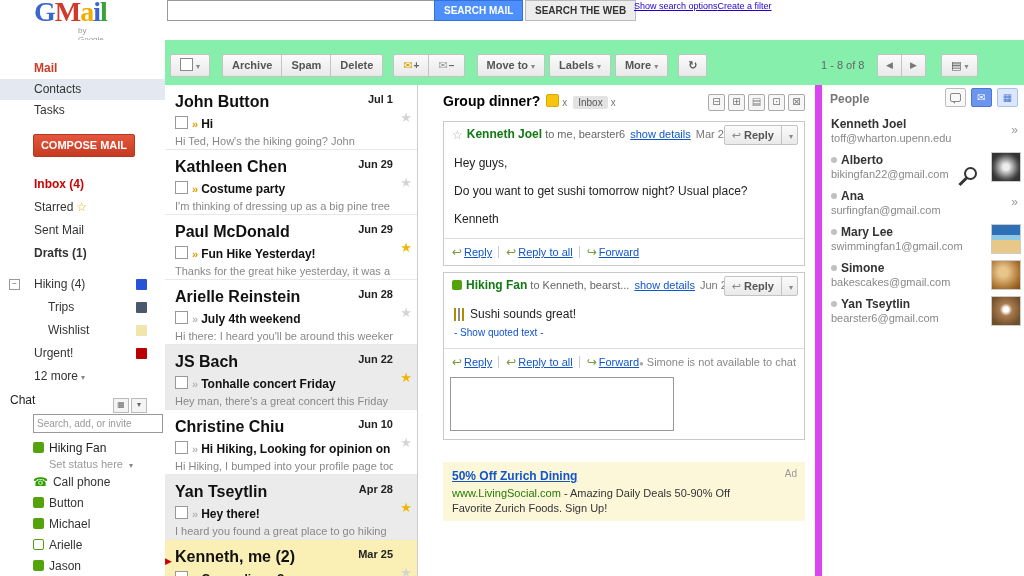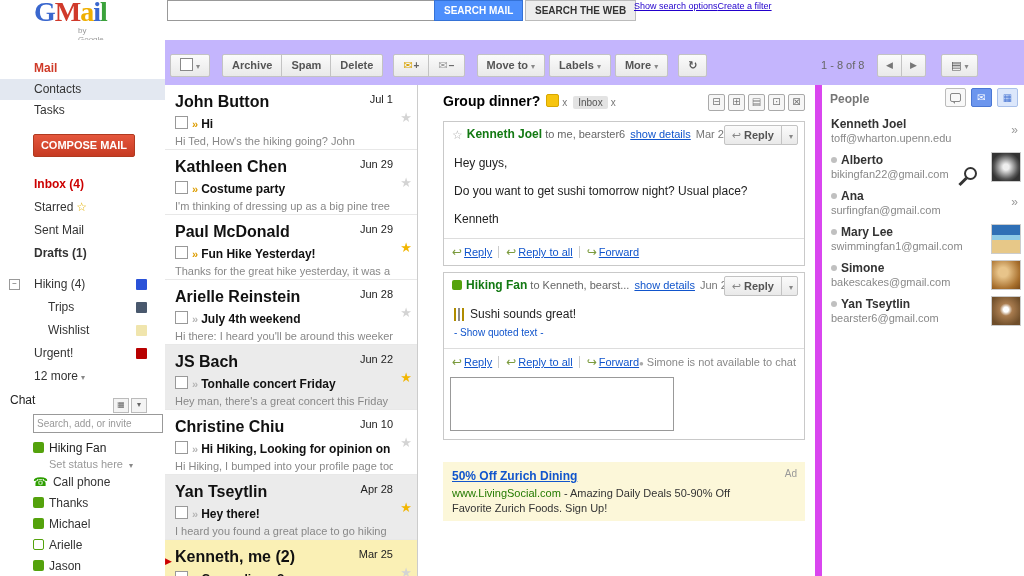--- a/index.html
+++ b/index.html
@@ -13,21 +13,21 @@
   .logo{position:absolute;left:34px;top:-4px;font-family:"Liberation Serif","DejaVu Serif",serif;font-weight:bold;font-size:28px;letter-spacing:-1px;}
   .lg-blue{color:#3a67ce;} .lg-red{color:#d03a2b;} .lg-yellow{color:#efaf00;} .lg-green{color:#3ba23b;}
   .logo-byline{position:absolute;left:44px;top:30px;font-family:"Liberation Sans",sans-serif;font-size:8px;color:#999;letter-spacing:0;font-weight:normal;}
   .search-input{position:absolute;left:167px;top:0;width:263px;height:19px;border:1px solid #999;font-size:12px;padding:0 4px;}
   .btn-search-mail{position:absolute;left:434px;top:0;height:21px;background:#4d8ffc;border:1px solid #3572d6;color:#fff;font-size:10px;font-weight:bold;padding:0 9px;cursor:pointer;}
   .btn-search-web{position:absolute;left:525px;top:0;height:21px;background:#ededed;border:1px solid #bbb;color:#333;font-size:10px;font-weight:bold;padding:0 9px;cursor:pointer;}
   .header-links{position:absolute;left:634px;top:1px;display:flex;line-height:10px;}
   .header-links a{font-size:9px;color:#2200cc;text-decoration:underline;}
 
   
-  .band{position:absolute;left:165px;top:40px;width:859px;height:45px;background:#c4b5fd;}
+  .band{position:absolute;left:165px;top:40px;width:859px;height:45px;background:#86efac;}
   .toolbar{position:absolute;left:0;top:14px;width:100%;height:25px;white-space:nowrap;padding-left:5px;box-sizing:border-box;}
   .tbtn{display:inline-block;vertical-align:top;height:23px;line-height:21px;background:linear-gradient(#fbfbfb,#e9e9e9);border:1px solid #c3c3c3;border-radius:2px;color:#555;font-size:11px;font-weight:bold;padding:0 9px;cursor:pointer;box-sizing:border-box;}
   .tgroup{display:inline-block;vertical-align:top;}
   .tgroup .tbtn{border-radius:0;margin-left:-1px;}
   .tgroup .tbtn:first-child{border-radius:2px 0 0 2px;margin-left:0;}
   .tgroup .tbtn:last-child{border-radius:0 2px 2px 0;}
   .caret{font-size:8px;color:#888;margin-left:3px;}
   .cb-glyph{display:inline-block;width:11px;height:11px;border:1px solid #888;background:#fff;vertical-align:-2px;}
   .mini-env{color:#d8a100;font-size:11px;margin-right:1px;}
   .mini-env.gray{color:#999;}
@@ -37,21 +37,21 @@
   .arrows{position:absolute;left:712px;top:0;}
   .tbtn.sm{padding:0 8px;font-size:9px;color:#777;}
   .viewbtn{position:absolute;left:776px;top:0;}
 
   
   .mail-list{position:absolute;left:165px;top:85px;width:253px;height:491px;background:#fff;border-right:1px solid #ccc;overflow:hidden;box-sizing:border-box;}
   .row{position:relative;height:65px;border-bottom:1px solid #e8e8e8;padding:8px 24px 0 10px;background:#fff;cursor:pointer;box-sizing:border-box;}
   .row.read{background:#ebebeb;}
   .row.selected{background:#faf0b5;}
   .row .sender{font-weight:bold;color:#111;font-size:16px;white-space:nowrap;overflow:hidden;max-width:170px;}
-  .row .date{position:absolute;top:8px;right:24px;font-size:11px;font-weight:normal;color:#222;}
+  .row .date{position:absolute;top:8px;right:24px;font-size:11px;font-weight:bold;color:#222;}
   .row .line2{margin-top:5px;white-space:nowrap;overflow:hidden;}
   .row .cb{display:inline-block;width:11px;height:11px;border:1px solid #999;background:#fff;vertical-align:-1px;margin-right:4px;}
   .row .marker{font-size:11px;font-weight:bold;margin-right:3px;}
   .marker.important{color:#dd9d00;}
   .marker.normal{color:#b5b5b5;}
   .row .subject{font-weight:bold;font-size:12px;color:#111;}
   .row .snippet{margin-top:4px;font-size:11px;color:#888;white-space:nowrap;overflow:hidden;}
   .row .star{position:absolute;right:5px;top:25px;font-size:13px;color:#d4d4d4;cursor:pointer;}
   .star.starred{color:#f2b600;}
   .sel-arrow{display:none;position:absolute;left:0;top:16px;font-size:9px;color:#cc0000;}
@@ -235,21 +235,21 @@
     <div class="chat-sec">
       <div class="chat-head"><span>Chat</span>
         <span class="chat-head-icons"><span class="chat-mini"><span>▦</span></span><span class="chat-mini"><span>▾</span></span></span>
       </div>
       <input class="chat-search" type="text" placeholder="Search, add, or invite" style="">
       <div class="chat-self"><span class="pres-sq"></span><span class="self-name" able="false">Hiking Fan</span></div>
       <div class="self-status"><span>Set status here</span> <span class="caret">▾</span></div>
       <div>
 
       <div class="chat-item"><span class="ci-icon phone"></span><span>Call phone</span></div>
-          <div class="chat-item"><span class="ci-icon video"></span><span>Thanks</span></div>
+          <div class="chat-item"><span class="ci-icon video"></span><span>Button</span></div>
           <div class="chat-item"><span class="ci-icon video"></span><span>Michael</span></div>
           <div class="chat-item"><span class="ci-icon idle"></span><span>Arielle</span></div>
           <div class="chat-item"><span class="ci-icon video"></span><span>Jason</span></div>
         </div>
     </div>
   </div>
 
   <div class="mail-list">
 
       <div class="row unread">

